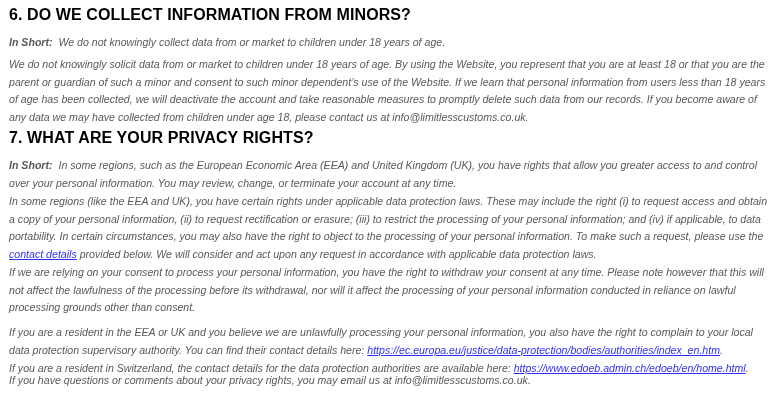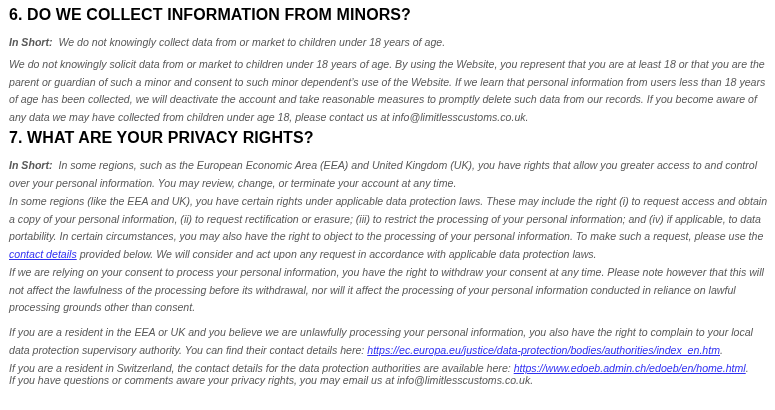--- a/index.html
+++ b/index.html
@@ -51,15 +51,15 @@
   <p id="p7-short" class="short"><b>In Short:</b>&nbsp; <span>In some regions, such as the European Economic Area (EEA) and United Kingdom (UK), you have rights that allow you greater access to and control over your personal information. You may review, change, or terminate your account at any time.</span></p>
 
   <p id="p7-1"><span>In some regions (like the EEA and UK), you have certain rights under applicable data protection laws. These may include the right (i) to request access and obtain a copy of your personal information, (ii) to request rectification or erasure; (iii) to restrict the processing of your personal information; and (iv) if applicable, to data portability. In certain circumstances, you may also have the right to object to the processing of your personal information. To make such a request, please use the </span><a href="#">contact details</a><span> provided below. We will consider and act upon any request in accordance with applicable data protection laws.</span></p>
 
   <p id="p7-2">If we are relying on your consent to process your personal information, you have the right to withdraw your consent at any time. Please note however that this will not affect the lawfulness of the processing before its withdrawal, nor will it affect the processing of your personal information conducted in reliance on lawful processing grounds other than consent.</p>
 
   <p id="p7-3"><span>If you are a resident in the EEA or UK and you believe we are unlawfully processing your personal information, you also have the right to complain to your local data protection supervisory authority. You can find their contact details here: </span><a href="#">https://ec.europa.eu/justice/data-protection/bodies/authorities/index_en.htm</a><span>.</span></p>
 
   <p id="p7-4"><span>If you are a resident in Switzerland, the contact details for the data protection authorities are available here: </span><a href="#">https://www.edoeb.admin.ch/edoeb/en/home.html</a><span>.</span></p>
 
-  <p id="p7-5">If you have questions or comments aware your privacy rights, you may email us at info@limitlesscustoms.co.uk.</p>
+  <p id="p7-5">If you have questions or comments about your privacy rights, you may email us at info@limitlesscustoms.co.uk.</p>
 
 </div>
 
 </body></html>

